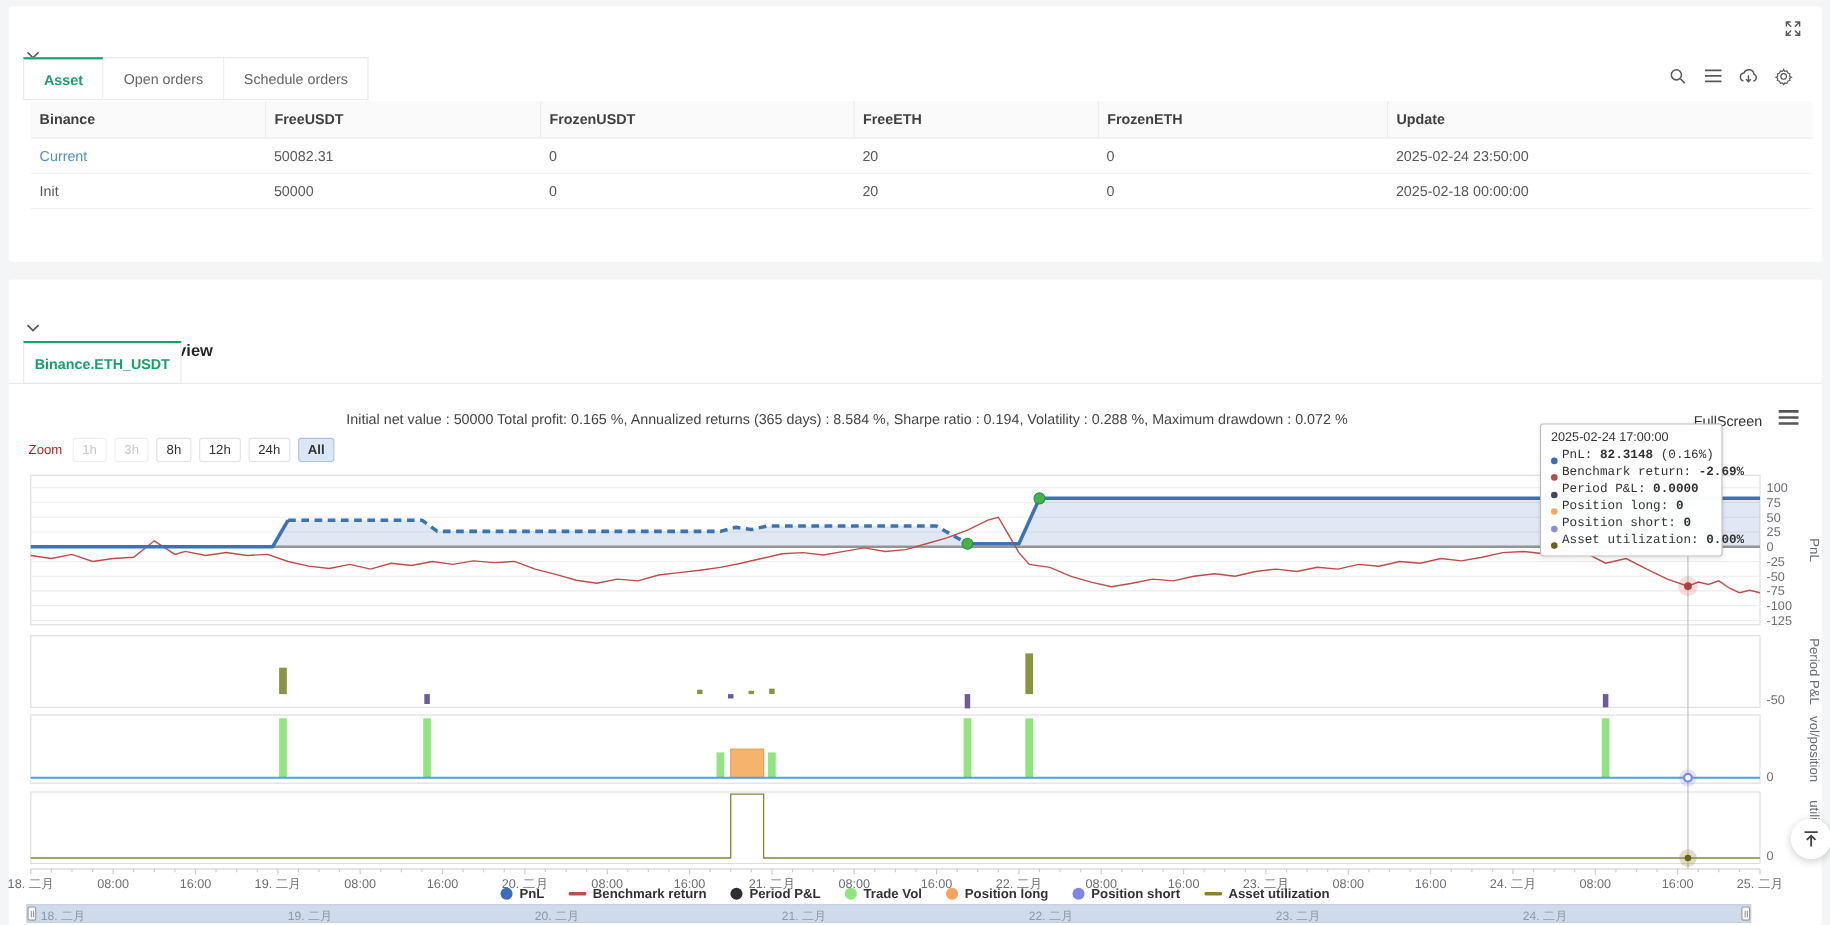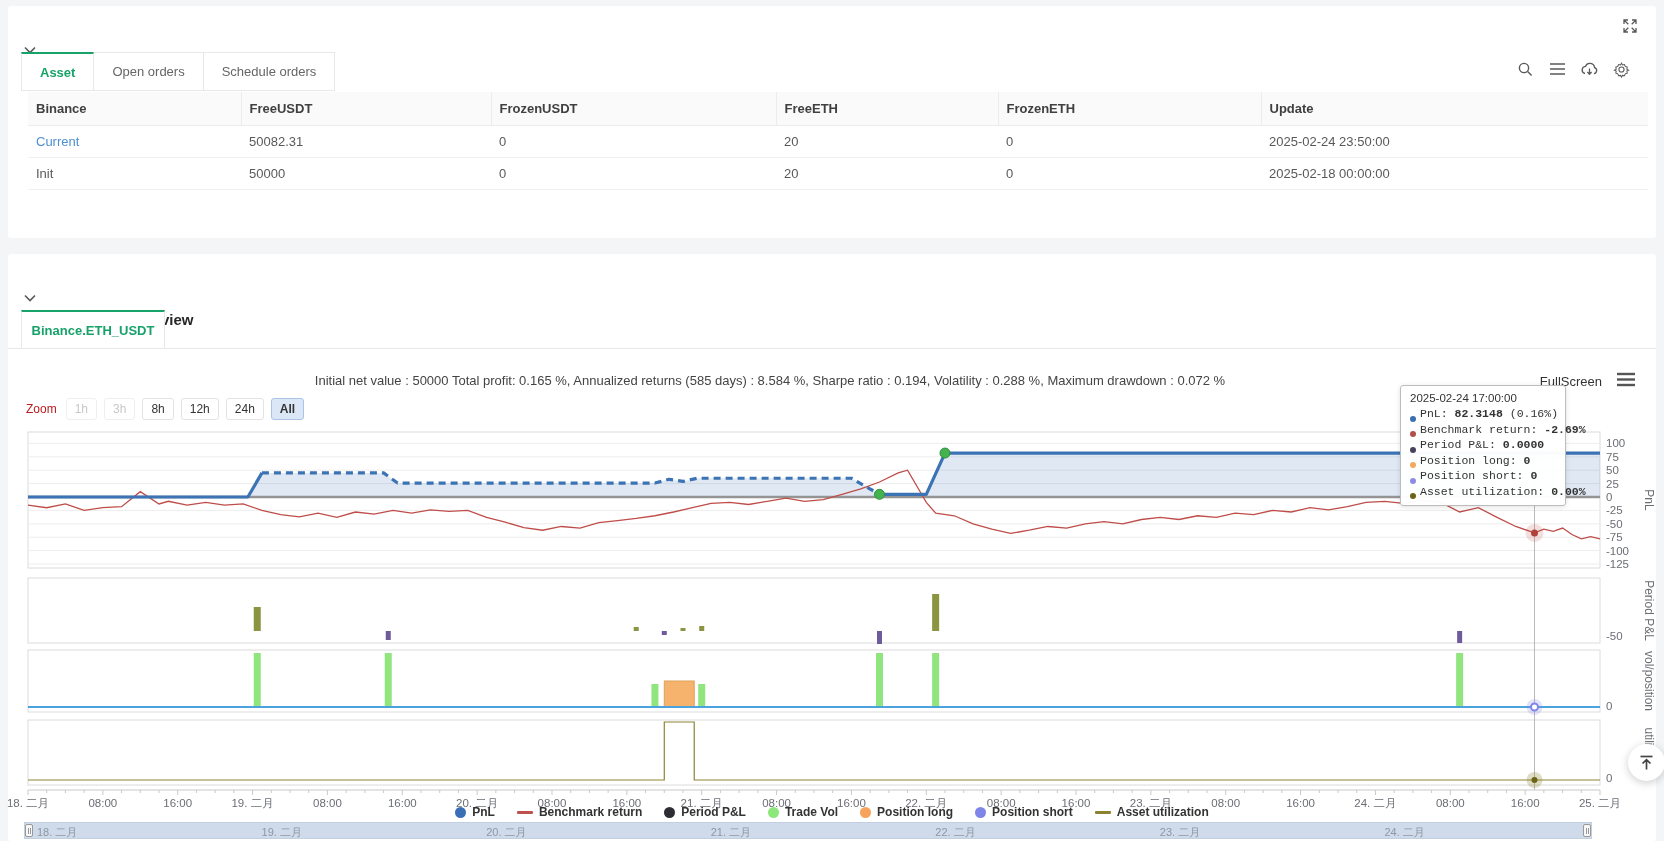--- a/index.html
+++ b/index.html
@@ -156,21 +156,21 @@
     <span class="card-title">FrozenETH overview</span>
   </div>
   <div class="tabs" id="earnings-tabs">
     <div class="tab active" style="width:144px; justify-content:center;">
       <span>Binance.ETH_USDT</span>
     </div>
   </div>
   <div class="tabline" style="top:94px;"></div>
 </div>
 
-<div id="stats-line">Initial net value : 50000 Total profit: 0.165 %, Annualized returns (585 days) : 8.584 %, Sharpe ratio : 0.194, Volatility : 0.288 %, Maximum drawdown : 0.072 %</div>
+<div id="stats-line">Initial net value : 50000 Total profit: 0.165 %, Annualized returns (365 days) : 8.584 %, Sharpe ratio : 0.194, Volatility : 0.288 %, Maximum drawdown : 0.072 %</div>
 
 <div id="chart-menu">
   <span id="fullscreen-label">FullScreen</span>
   <span style="cursor:pointer;">
     <svg width="20" height="15" viewBox="0 0 20 15" stroke="#555" stroke-width="2.4">
         <line x1="1" y1="2" x2="19" y2="2"></line>
         <line x1="1" y1="7.5" x2="19" y2="7.5"></line>
         <line x1="1" y1="13" x2="19" y2="13"></line>
       </svg></span>
 </div>

